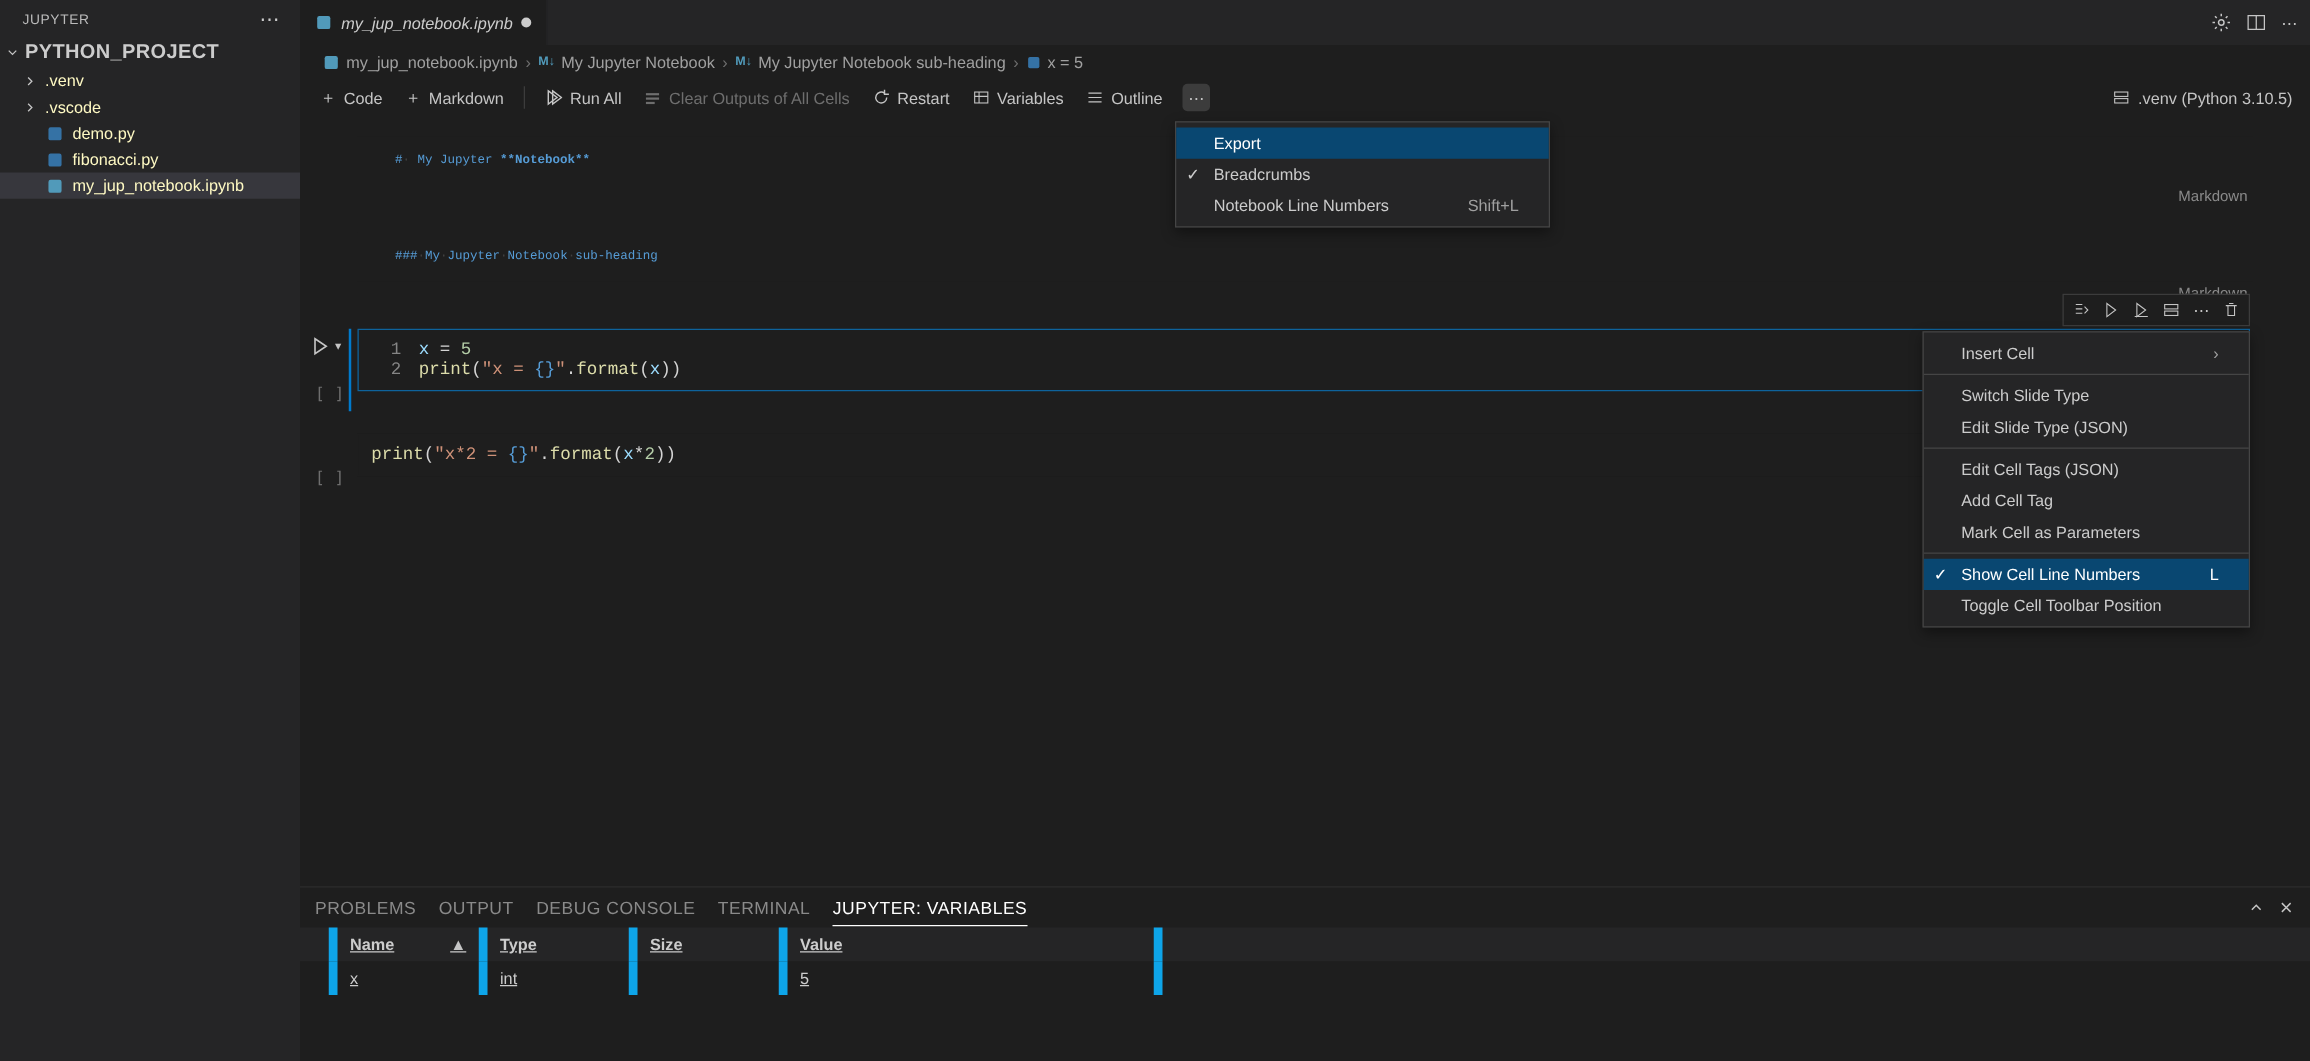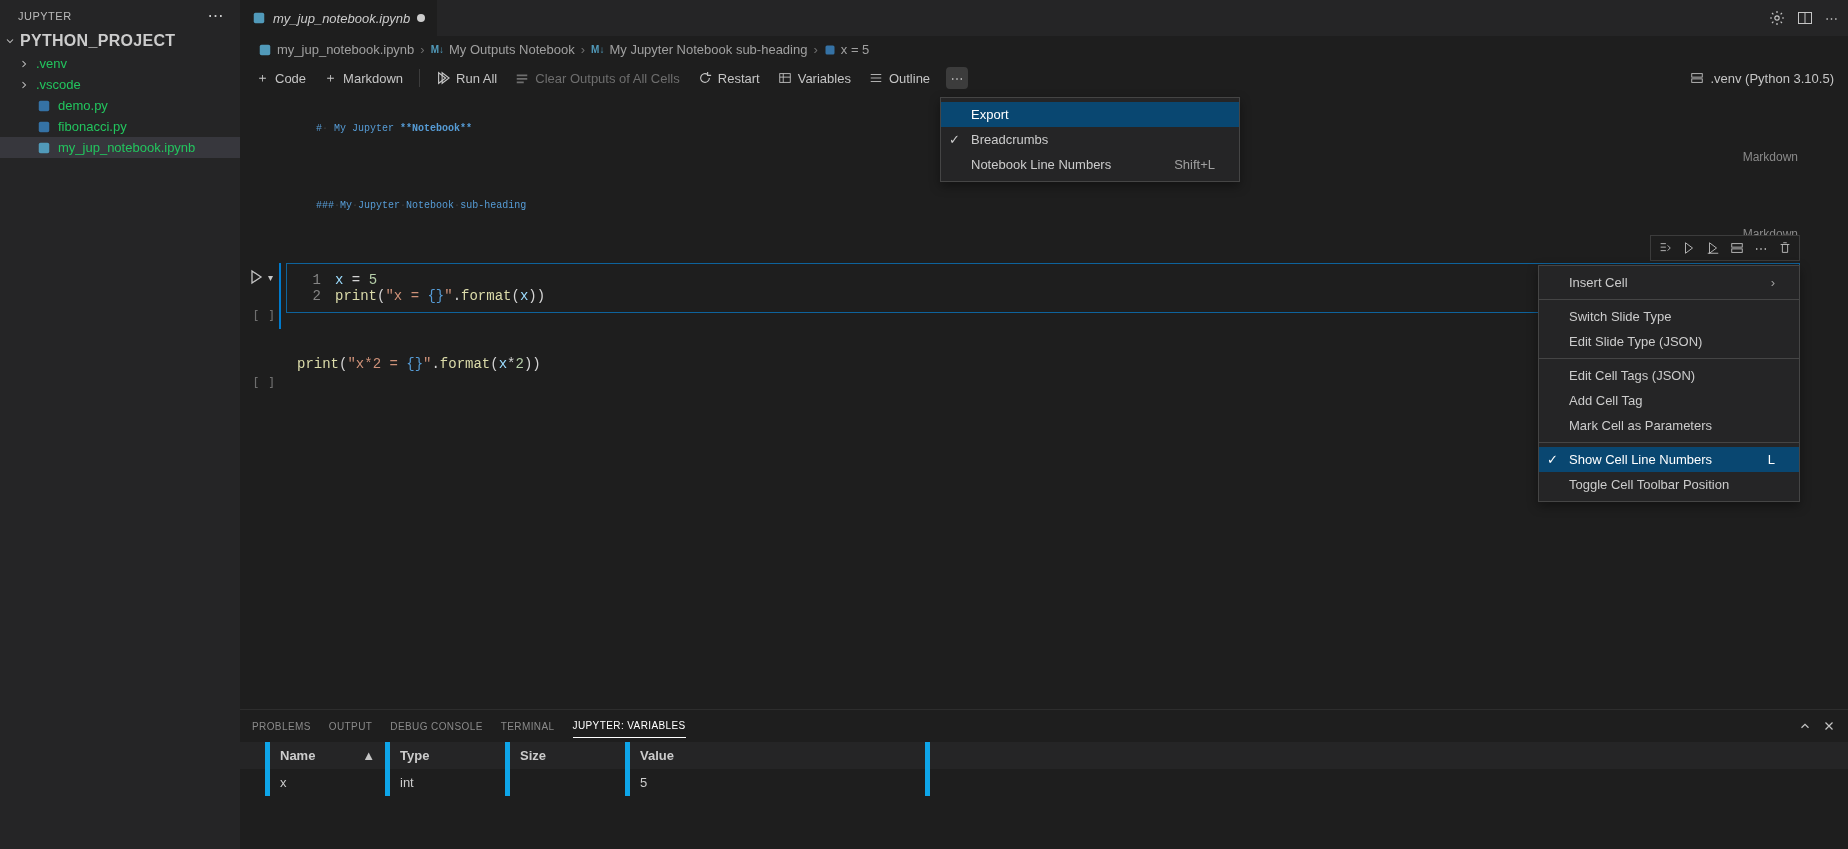--- a/index.html
+++ b/index.html
@@ -9,21 +9,21 @@
   
   .sidebar { width: 240px; background: #252526; display: flex; flex-direction: column; }
   .sidebar-header { display: flex; justify-content: space-between; align-items: center; padding: 6px 12px 4px 18px; font-size: 11px; color: #bbbbbb; letter-spacing: 0.5px; }
   .sidebar-header .more { font-size: 16px; color: #cccccc; padding: 0 4px; cursor: pointer; }
   .project-row { display: flex; align-items: center; gap: 4px; padding: 3px 6px 3px 4px; font-size: 16px; font-weight: 700; color: #cccccc; letter-spacing: 0.3px; text-align: right; }
   .tree { padding-left: 0; }
   .tree-item { display: flex; align-items: center; gap: 6px; padding: 3px 8px 3px 18px; cursor: pointer; }
   .tree-item.selected { background: #37373d; }
   .tree-item .chev { width: 12px; color: #c5c5c5; display:inline-flex; justify-content:center; }
   .tree-item .icon { width: 16px; display:inline-flex; justify-content:center; }
-  .tree-item .label { color: #22c55e; }
+  .tree-item .label { color: #fef9c3; }
 
   
   .main { flex: 1; display: flex; flex-direction: column; position: relative; background: #1e1e1e; }
 
   
   .tabbar { height: 36px; background: #252526; display: flex; align-items: stretch; justify-content: space-between; }
   .tab { display: flex; align-items: center; gap: 7px; padding: 0 12px; background: #1e1e1e; border-right: 1px solid #252526; font-style: italic; }
   .tab .dirty { width: 8px; height: 8px; border-radius: 50%; background: #cccccc; }
   .tab-actions { display: flex; align-items: center; gap: 12px; padding: 0 10px; color: #c5c5c5; }
   .tab-actions .ico { cursor: pointer; display:flex; align-items:center; }
@@ -79,27 +79,27 @@
   .menu-item .check { position:absolute; left:8px; }
   .menu-item .shortcut { color:#a0a0a0; margin-left:30px; }
   .menu-item.highlight .shortcut { color:#ffffff; }
   .menu-item .sub-arrow { margin-left:20px; color:#a0a0a0; }
   .menu-sep { height:1px; background:#454545; margin:4px 0; }
 
   
   .panel { height: 140px; border-top:1px solid #2d2d2d; display:flex; flex-direction:column; background:#1e1e1e; }
   .panel-tabs { display:flex; align-items:center; justify-content:space-between; padding: 0 12px; height:32px; }
   .panel-tabs-left { display:flex; gap:18px; align-items:center; height:100%; }
-  .ptab { font-size:10px; color:#8a8a8a; letter-spacing:0.4px; cursor:pointer; padding:6px 0; }
+  .ptab { font-size:14px; color:#8a8a8a; letter-spacing:0.4px; cursor:pointer; padding:6px 0; }
   .ptab.active { color:#ffffff; border-bottom:1px solid #ffffff; }
   .panel-tabs-right { display:flex; gap:10px; color:#c5c5c5; }
   .vars-table { flex:1; }
   .vars-head { display:flex; background:#252526; font-weight:600; }
   .vars-row { display:flex; }
-  .vcell { padding:6px 10px; border-right:5px solid #0ea5e9; }
+  .vcell { padding:6px 10px; border-right:7px solid #0ea5e9;text-decoration:underline; }
   .vc-expand { width:30px; }
   .vc-name { width:120px; display:flex; justify-content:space-between; align-items:center; }
   .vc-type { width:120px; }
   .vc-size { width:120px; }
   .vc-value { flex:1; max-width:300px; }
   .sort-arrow { color:#c5c5c5; }
 
   
   svg { display:block; }
 </style>
@@ -200,21 +200,21 @@
     <div class="breadcrumbs">
       <span class="crumb">
         <svg width="14" height="14" viewBox="0 0 16 16">
             <rect x="2" y="2" width="12" height="12" rx="2" fill="#519aba"></rect>
           </svg>
         <span>my_jup_notebook.ipynb</span>
       </span>
       <span class="sep">›</span>
       <span class="crumb">
         <span style="font-weight:700;font-size:10px;color:#519aba;">M↓</span>
-        <span>My Outputs Notebook</span>
+        <span>My Jupyter Notebook</span>
       </span>
       <span class="sep">›</span>
       <span class="crumb">
         <span style="font-weight:700;font-size:10px;color:#519aba;">M↓</span>
         <span>My Jupyter Notebook sub-heading</span>
       </span>
       <span class="sep">›</span>
       <span class="crumb">
         <svg width="12" height="12" viewBox="0 0 16 16">
             <rect x="2" y="2" width="12" height="12" rx="2" fill="#3572A5"></rect>

